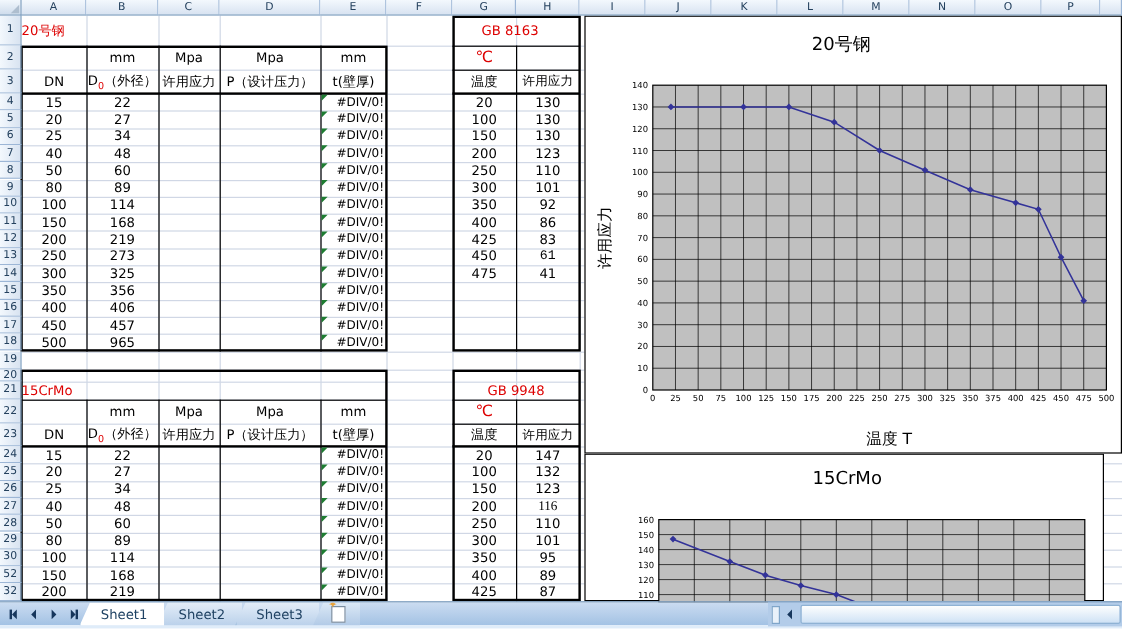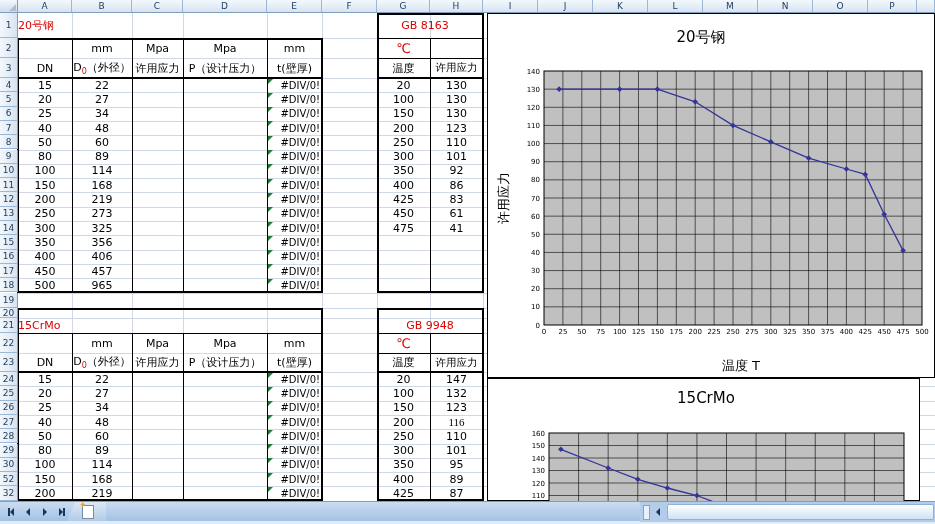--- a/index.html
+++ b/index.html
@@ -325,21 +325,21 @@
       <div class="cell " style="left: 430px; top: 135.2px; width: 53px; height: 14.3px; position: absolute; box-sizing: border-box;">110</div>
       <div class="cell " style="left: 377px; top: 149.5px; width: 53px; height: 14.3px; position: absolute; box-sizing: border-box;">300</div>
       <div class="cell " style="left: 430px; top: 149.5px; width: 53px; height: 14.3px; position: absolute; box-sizing: border-box;">101</div>
       <div class="cell " style="left: 377px; top: 163.8px; width: 53px; height: 14.3px; position: absolute; box-sizing: border-box;">350</div>
       <div class="cell " style="left: 430px; top: 163.8px; width: 53px; height: 14.3px; position: absolute; box-sizing: border-box;">92</div>
       <div class="cell " style="left: 377px; top: 178.1px; width: 53px; height: 14.3px; position: absolute; box-sizing: border-box;">400</div>
       <div class="cell " style="left: 430px; top: 178.1px; width: 53px; height: 14.3px; position: absolute; box-sizing: border-box;">86</div>
       <div class="cell " style="left: 377px; top: 192.4px; width: 53px; height: 14.3px; position: absolute; box-sizing: border-box;">425</div>
       <div class="cell " style="left: 430px; top: 192.4px; width: 53px; height: 14.3px; position: absolute; box-sizing: border-box;">83</div>
       <div class="cell " style="left: 377px; top: 206.7px; width: 53px; height: 14.3px; position: absolute; box-sizing: border-box;">450</div>
-      <div class="cell " style="left: 430px; top: 206.7px; width: 53px; height: 14.3px; position: absolute; box-sizing: border-box;">61</div>
+      <div class="cell " style="left: 430px; top: 206.7px; width: 53px; height: 14.3px; position: absolute; box-sizing: border-box; font-family: Liberation Mono, monospace;">61</div>
       <div class="cell " style="left: 377px; top: 221px; width: 53px; height: 14.3px; position: absolute; box-sizing: border-box;">475</div>
       <div class="cell " style="left: 430px; top: 221px; width: 53px; height: 14.3px; position: absolute; box-sizing: border-box;">41</div>
       <div class="cell red" style="left: 377px; top: 318px; width: 106px; height: 15px; position: absolute; box-sizing: border-box;">GB 9948</div>
       <div class="tb" style="left: 376.5px; top: 307.5px; width: 107px; height: 193.5px; border: 2px solid rgb(0, 0, 0); position: absolute; box-sizing: border-box;"></div>
       <div class="bline" style="left: 429.5px; top: 333px; width: 1px; height: 168px; position: absolute; box-sizing: border-box;"></div>
       <div class="bline" style="left: 377px; top: 332.5px; width: 106px; height: 1px; position: absolute; box-sizing: border-box;"></div>
       <div class="bline" style="left: 377px; top: 352.5px; width: 106px; height: 1px; position: absolute; box-sizing: border-box;"></div>
       <div class="bline" style="left: 377px; top: 370.5px; width: 106px; height: 2px; position: absolute; box-sizing: border-box;"></div>
       <div class="cell red" style="left: 377px; top: 333px; width: 53px; height: 20px; position: absolute; box-sizing: border-box; font-size: 13px;">℃</div>
       <div class="cell hd" style="left: 377px; top: 353px; width: 53px; height: 19px; position: absolute; box-sizing: border-box;">温度</div>
@@ -496,20 +496,25 @@
           <span class="tri l"></span>
         </span>
       <span class="navbtn">
           <span class="tri r"></span>
         </span>
       <span class="navbtn">
           <span class="tri r"></span>
           <span class="vbar"></span>
         </span>
     </div>
+    <div id="tabs" style="display:flex;">
+        <div class="tab active">Sheet1</div>
+        <div class="tab">Sheet2</div>
+        <div class="tab">Sheet3</div>
+      </div>
     <div class="instab">
       <span class="sheeticon">
           <span class="star">✦</span>
         </span>
     </div>
   </div>
   <div id="hscroll">
     <span class="splitter"></span>
     <span class="sbtn">
         <span class="tri l"></span>

